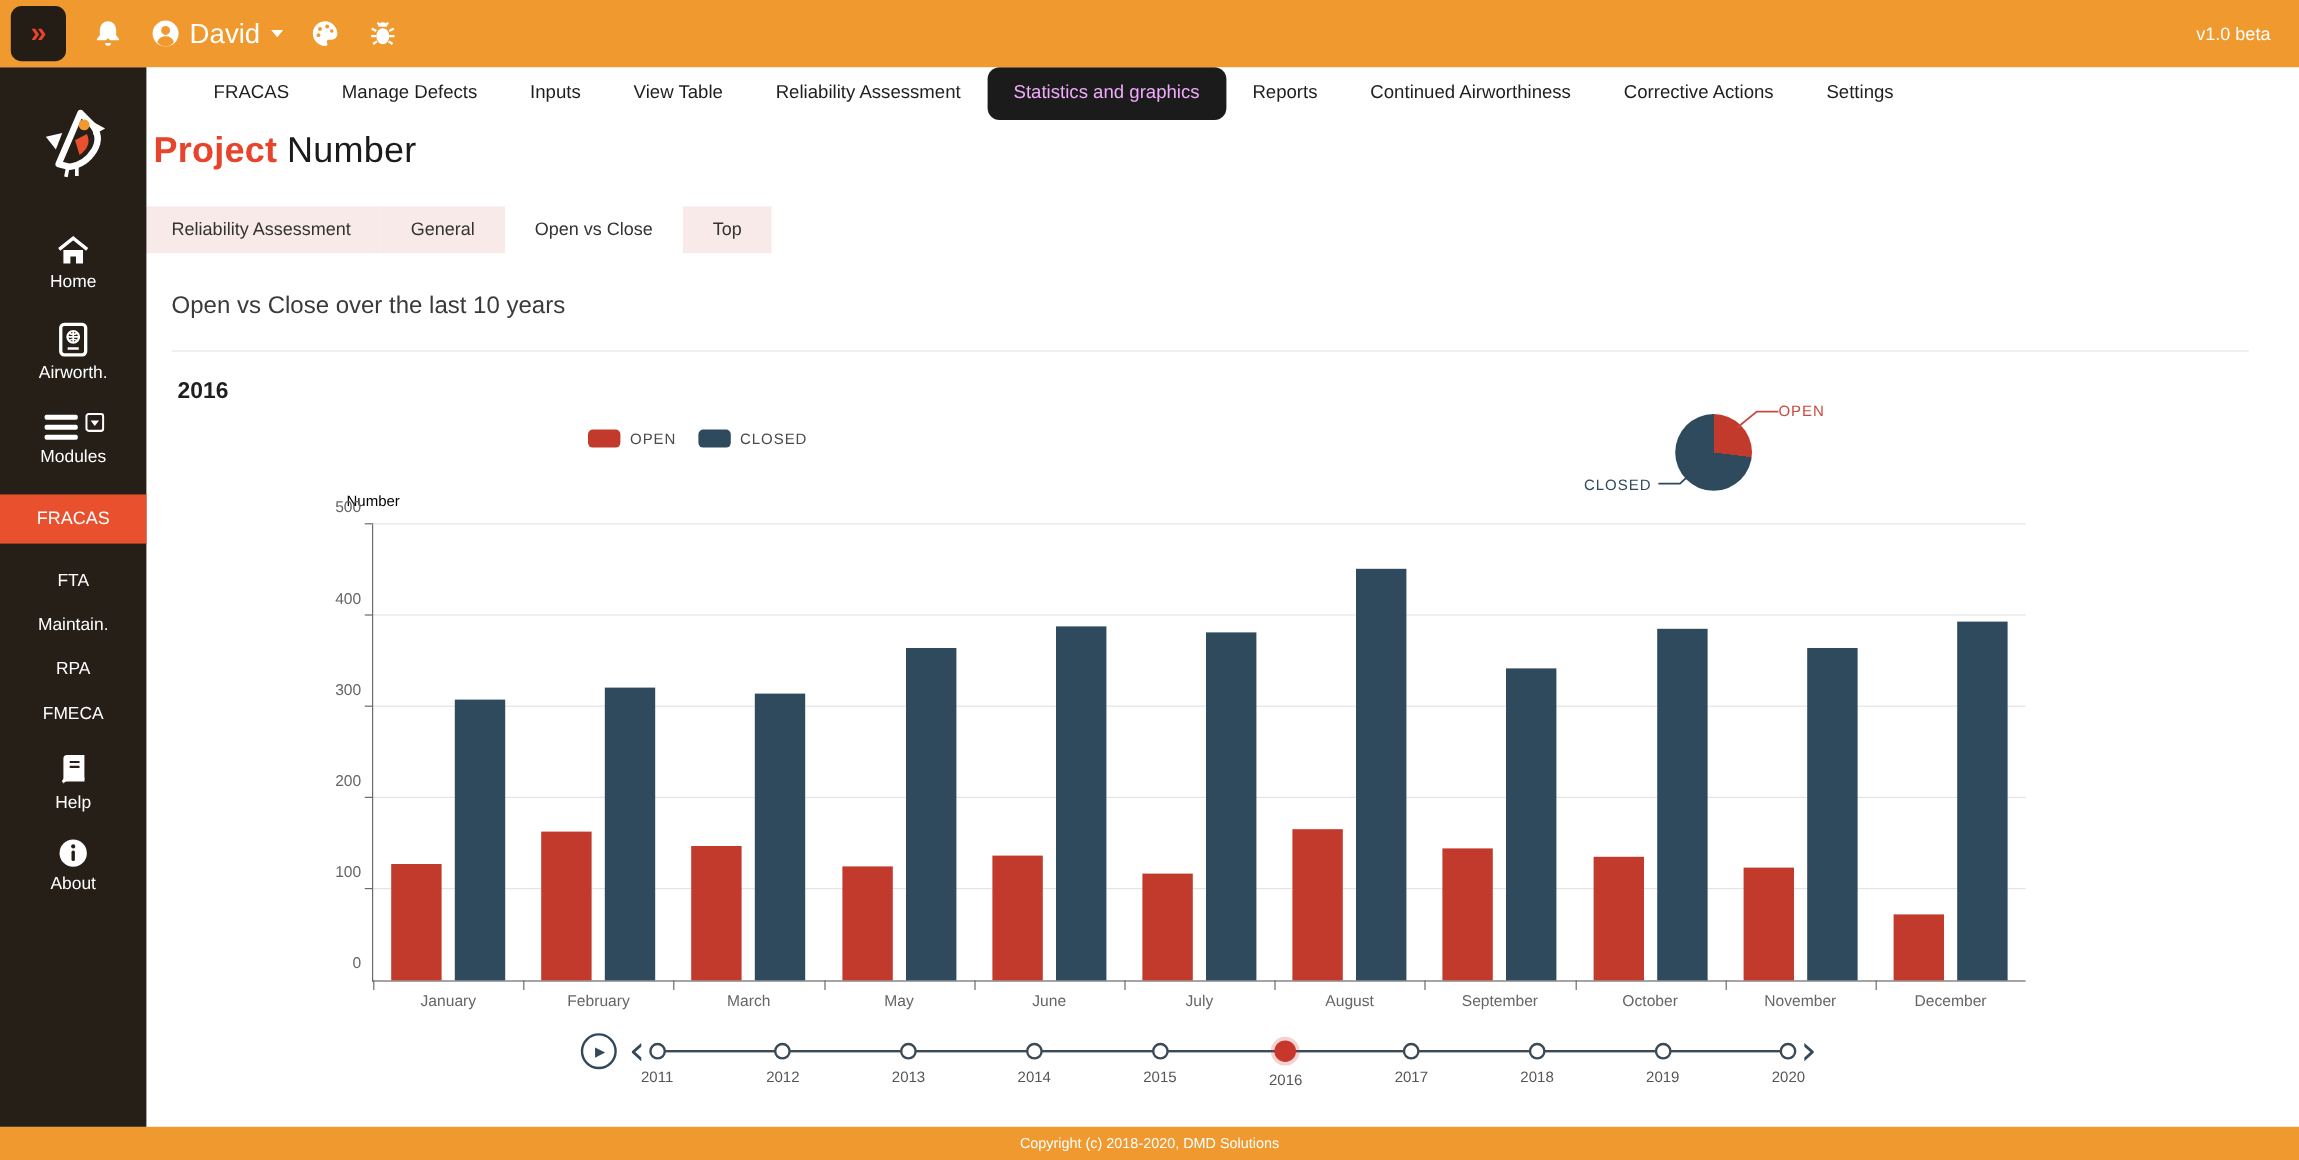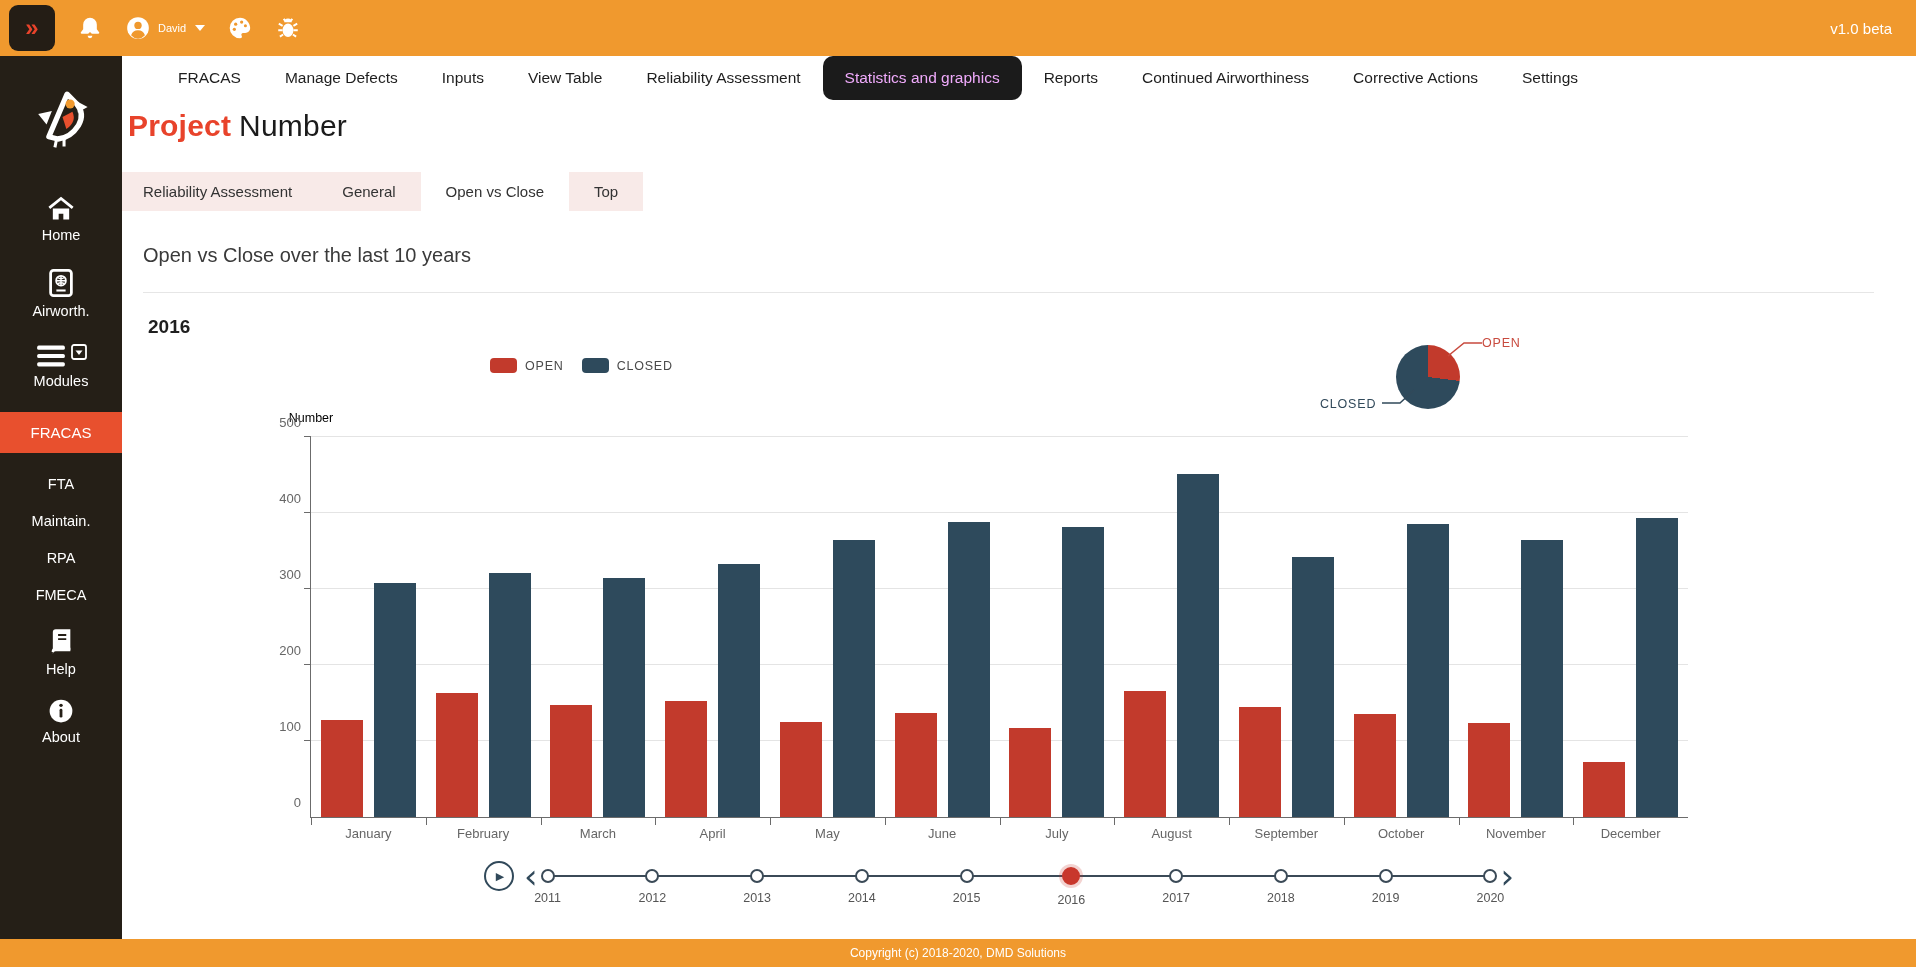--- a/index.html
+++ b/index.html
@@ -3,21 +3,21 @@
 <meta charset="utf-8">
 <style>
   * { margin:0; padding:0; box-sizing:border-box; }
   html,body { width:1916px; height:967px; overflow:hidden; }
   body { font-family:"Liberation Sans", sans-serif; background:#fff; position:relative; }
 
   
   .topbar { position:absolute; top:0; left:0; right:0; height:56px; background:#f0992e; display:flex; align-items:center; z-index:30; }
   .toggle-btn { width:46px; height:46px; margin-left:9px; background:#241d15; border-radius:9px; color:#e8432b; font-size:24px; font-weight:bold; display:flex; align-items:center; justify-content:center; cursor:pointer; }
   .tb-icon { margin-left:22px; display:flex; align-items:center; cursor:pointer; }
-  .user-menu { display:flex; align-items:center; margin-left:22px; color:#fff; font-size:11px; cursor:pointer; gap:7px; }
+  .user-menu { display:flex; align-items:center; margin-left:22px; color:#fff; font-size:23px; cursor:pointer; gap:7px; }
   .caret { width:0; height:0; border-left:5px solid transparent; border-right:5px solid transparent; border-top:6px solid #fff; margin-left:2px; }
   .version { margin-left:auto; margin-right:24px; color:#fff; font-size:15px; }
 
   
   .sidebar { position:absolute; top:56px; left:0; width:122px; bottom:28px; background:#251f17; color:#fff; display:flex; flex-direction:column; align-items:center; z-index:20; }
   .logo { margin-top:26px; }
   .side-item { display:flex; flex-direction:column; align-items:center; gap:5px; font-size:14.5px; cursor:pointer; width:100%; text-align:center; }
   .mt40{margin-top:38px}.mt26{margin-top:25px}.mt22{margin-top:21px}.mt20{margin-top:23px}
   .side-item.active { background:#e8502e; padding:12px 0; margin-top:23px; font-size:15px; }
   .modules-icons { display:flex; align-items:flex-start; gap:5px; }
@@ -285,25 +285,20 @@
         <div class="bar" style="height: 32.6%; background: rgb(194, 58, 44);"></div>
         <div class="bar" style="height: 64.2%; background: rgb(46, 74, 92);"></div>
         <div class="month">February</div>
       </div>
       <div class="bar-group">
         <div class="bar" style="height: 29.6%; background: rgb(194, 58, 44);"></div>
         <div class="bar" style="height: 62.8%; background: rgb(46, 74, 92);"></div>
         <div class="month">March</div>
       </div>
       <div class="bar-group">
-        <div class="bar" style="height: 30.4%; background: rgb(194, 58, 44);"></div>
-        <div class="bar" style="height: 66.6%; background: rgb(46, 74, 92);"></div>
-        <div class="month">April</div>
-      </div>
-      <div class="bar-group">
         <div class="bar" style="height: 25%; background: rgb(194, 58, 44);"></div>
         <div class="bar" style="height: 73%; background: rgb(46, 74, 92);"></div>
         <div class="month">May</div>
       </div>
       <div class="bar-group">
         <div class="bar" style="height: 27.4%; background: rgb(194, 58, 44);"></div>
         <div class="bar" style="height: 77.6%; background: rgb(46, 74, 92);"></div>
         <div class="month">June</div>
       </div>
       <div class="bar-group">

